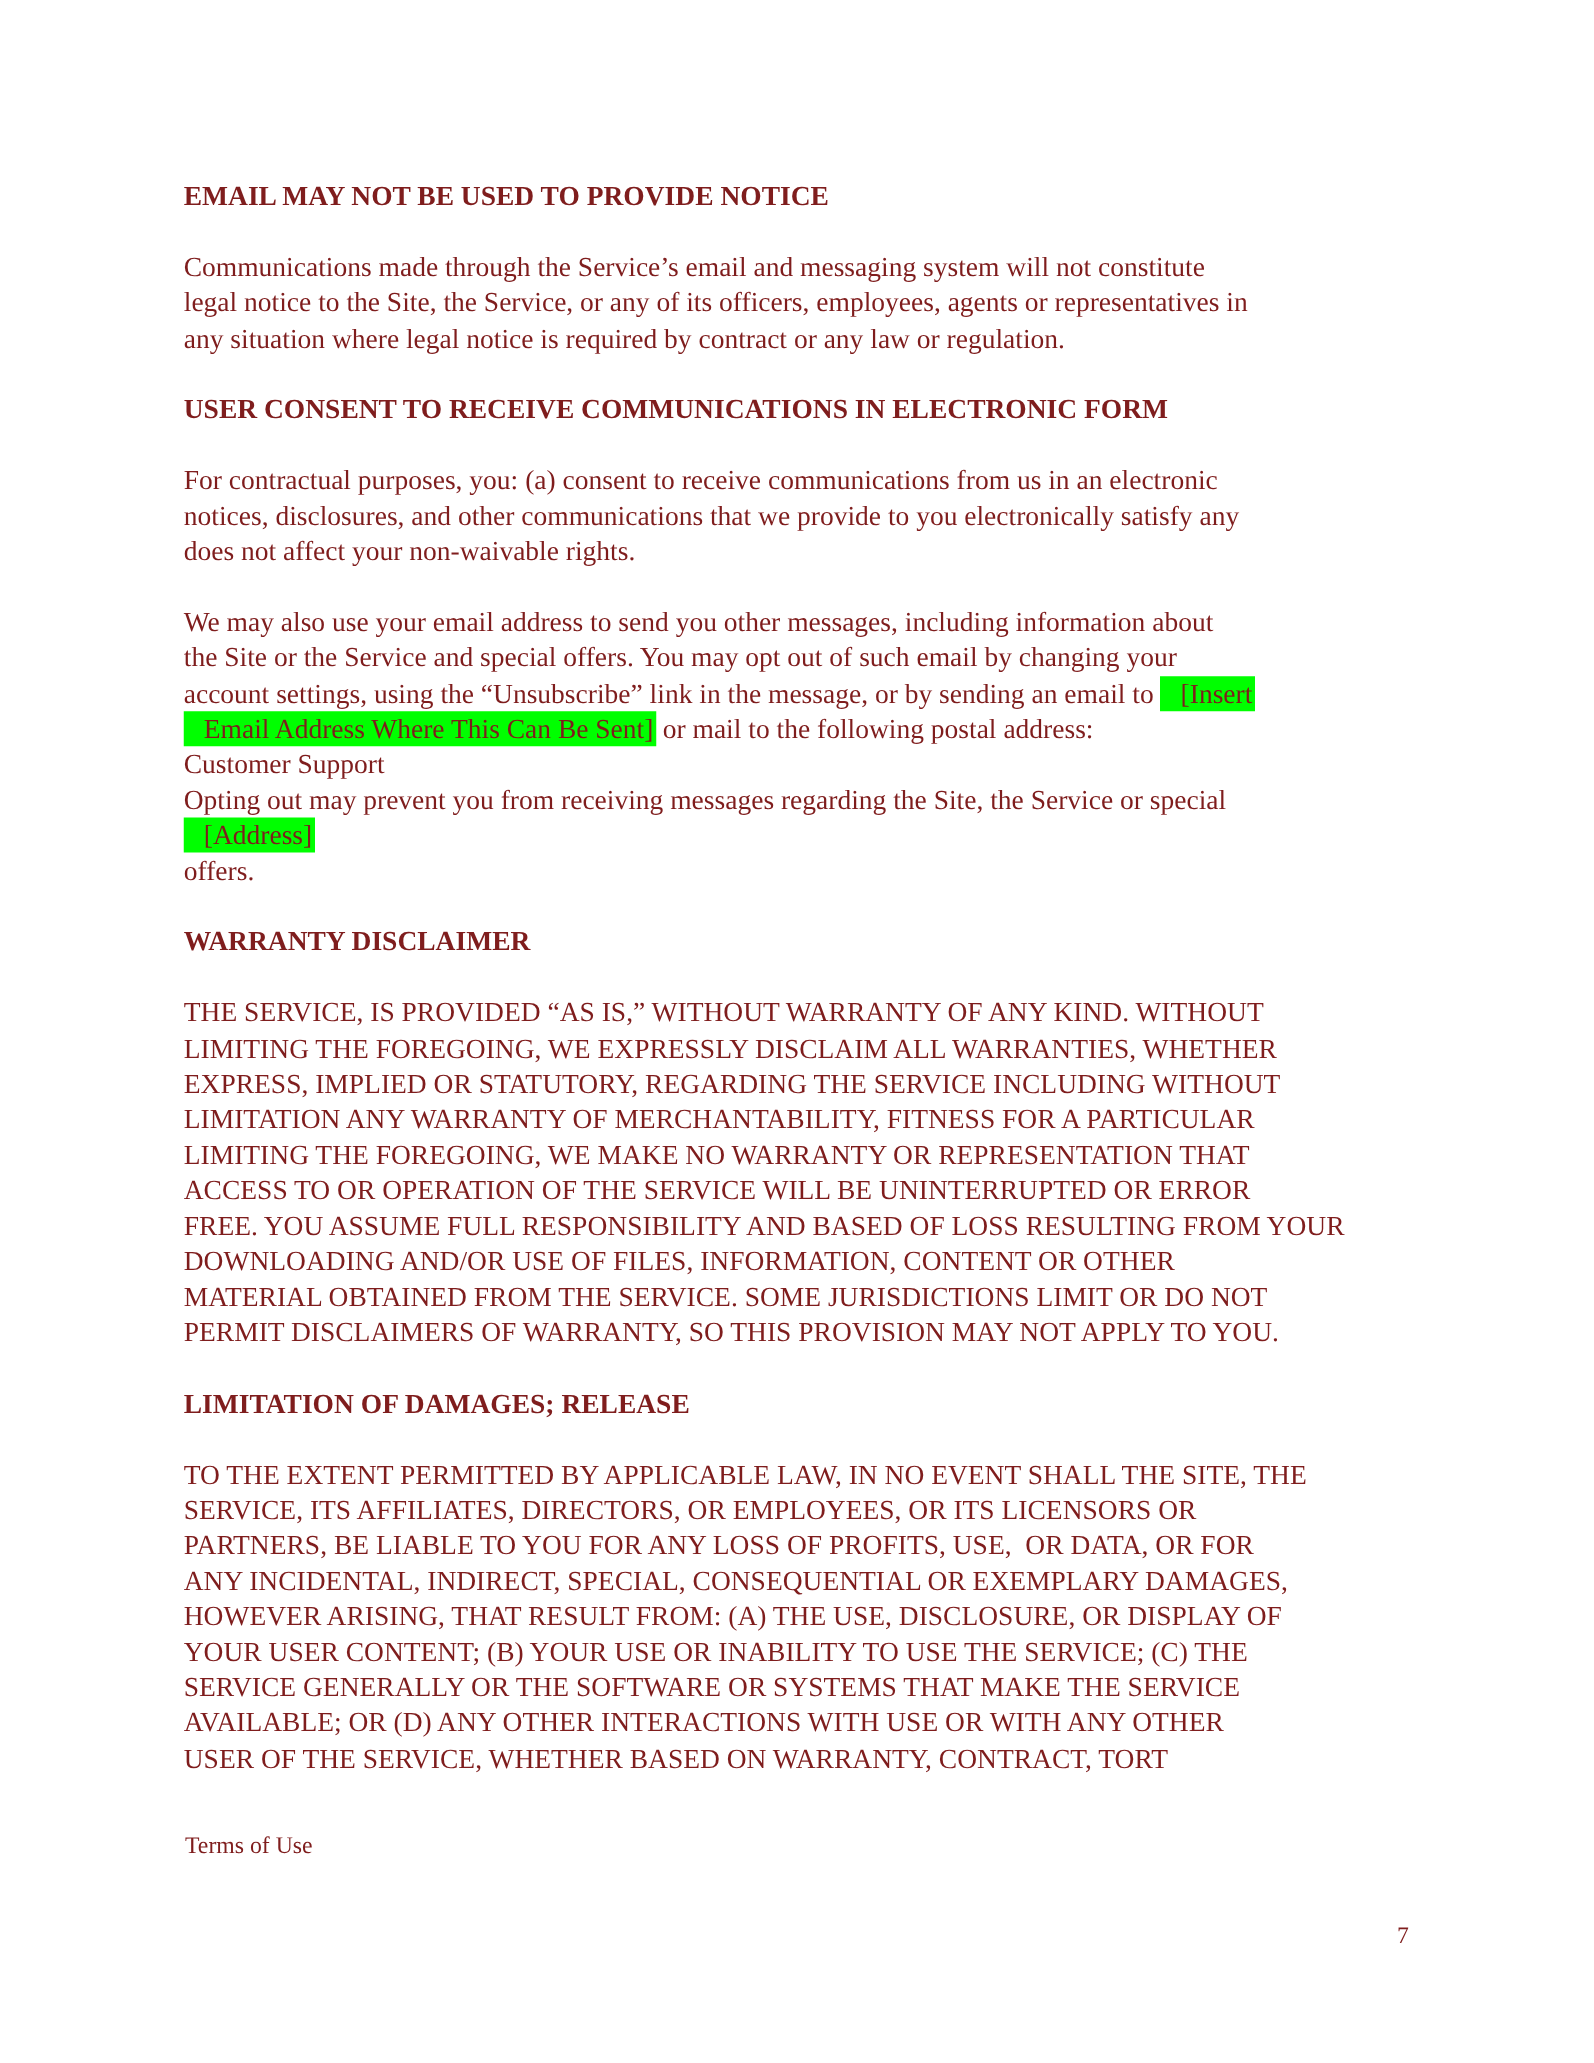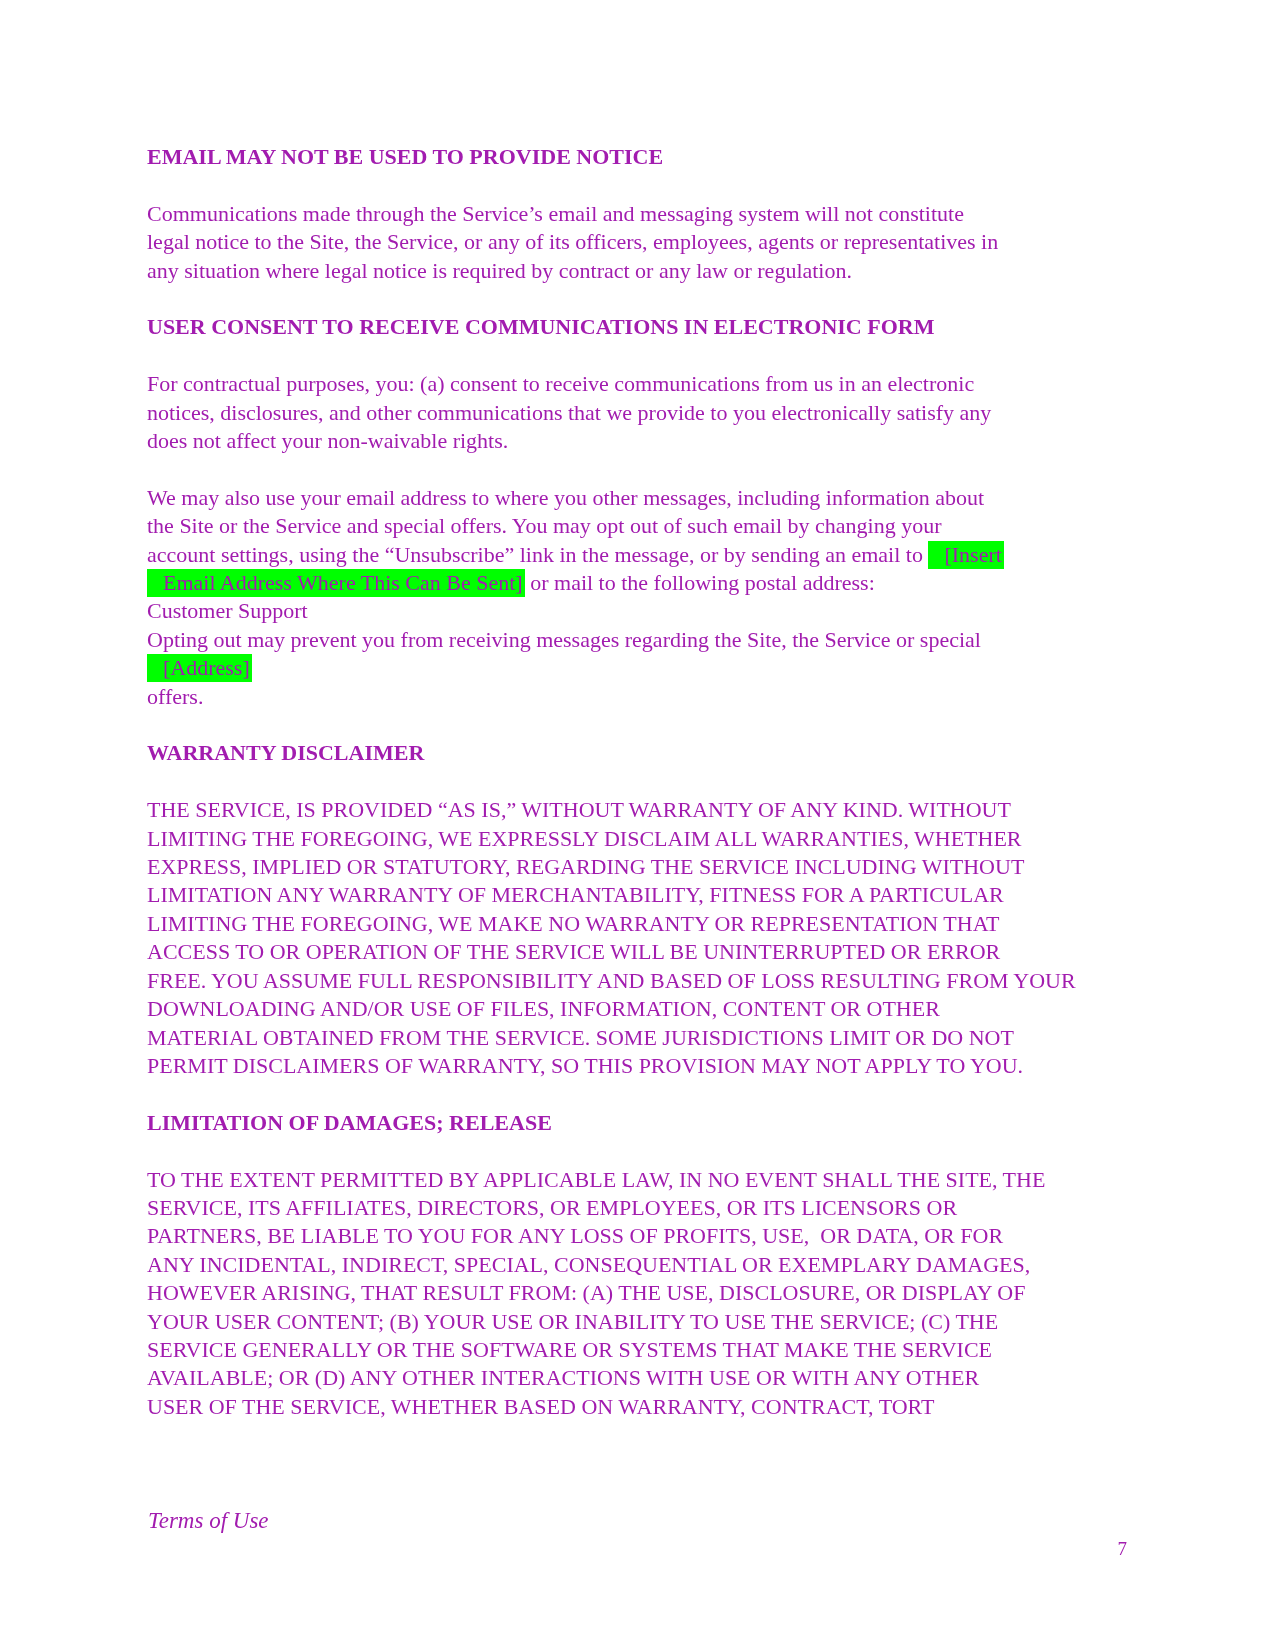--- a/index.html
+++ b/index.html
@@ -7,21 +7,21 @@
     padding: 0;
     background: #ffffff;
   }
   .page {
     position: relative;
     width: 1275px;
     height: 1650px;
     background: #ffffff;
     overflow: hidden;
     font-family: "Liberation Serif", "DejaVu Serif", serif;
-    color: #a21caf;
+    color: #7f1d1d;
   }
   .content {
     position: absolute;
     left: 147px;
     top: 143px;
     width: 995px;
     font-size: 22px;
     line-height: 28.4px;
   }
   .block {
@@ -36,23 +36,22 @@
   .line {
     white-space: pre; 
   }
   .hl {
     background: var(--hl, #00ff00);
     padding: 1px 2px 2px 16px;
   }
   .footer-title {
     position: absolute;
     left: 148px;
-    top: 1508px;
-    font-size: 23px;
-    font-style: italic;
+    top: 1464px;
+    font-size: 19px;
     line-height: 26px;
   }
   .page-number {
     position: absolute;
     top: 1536px;
     right: 148px;
     font-size: 19px;
     line-height: 26px;
     text-align: right;
   }
@@ -73,21 +72,21 @@
 
     <div class="block heading line">USER CONSENT TO RECEIVE COMMUNICATIONS IN ELECTRONIC FORM</div>
 
     <div class="block">
       <div class="line">For contractual purposes, you: (a) consent to receive communications from us in an electronic</div>
       <div class="line">notices, disclosures, and other communications that we provide to you electronically satisfy any</div>
       <div class="line">does not affect your non-waivable rights.</div>
     </div>
 
     <div class="block">
-      <div class="line">We may also use your email address to where you other messages, including information about</div>
+      <div class="line">We may also use your email address to send you other messages, including information about</div>
       <div class="line">the Site or the Service and special offers. You may opt out of such email by changing your</div>
       <div class="line"><span>account settings, using the “Unsubscribe” link in the message, or by sending an email to </span><span class="hl">[Insert</span></div>
       <div class="line"><span class="hl">Email Address Where This Can Be Sent]</span><span> or mail to the following postal address:</span></div>
       <div class="line">Customer Support</div>
       <div class="line">Opting out may prevent you from receiving messages regarding the Site, the Service or special</div>
       <div class="line"><span class="hl">[Address]</span></div>
       <div class="line">offers.</div>
     </div>
 
     <div class="block heading line">WARRANTY DISCLAIMER</div>

